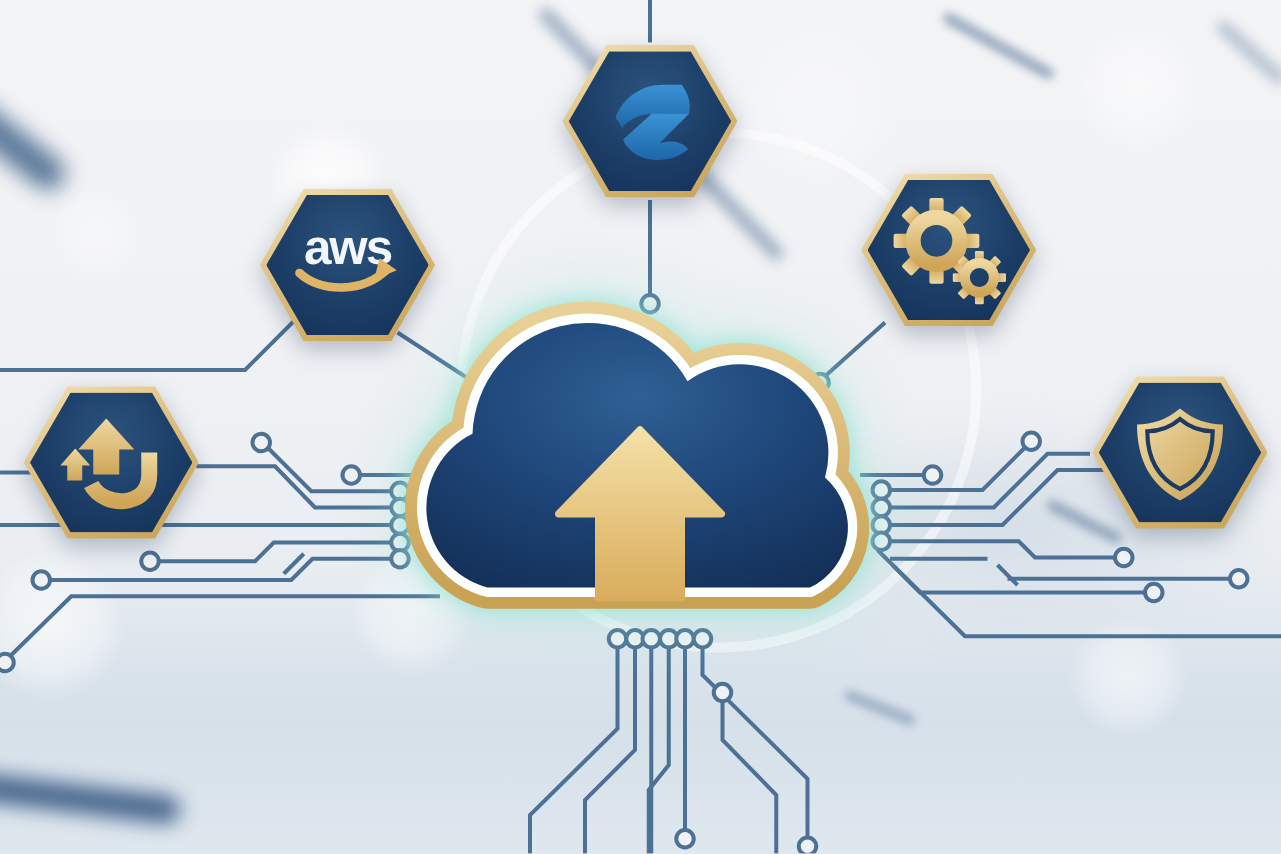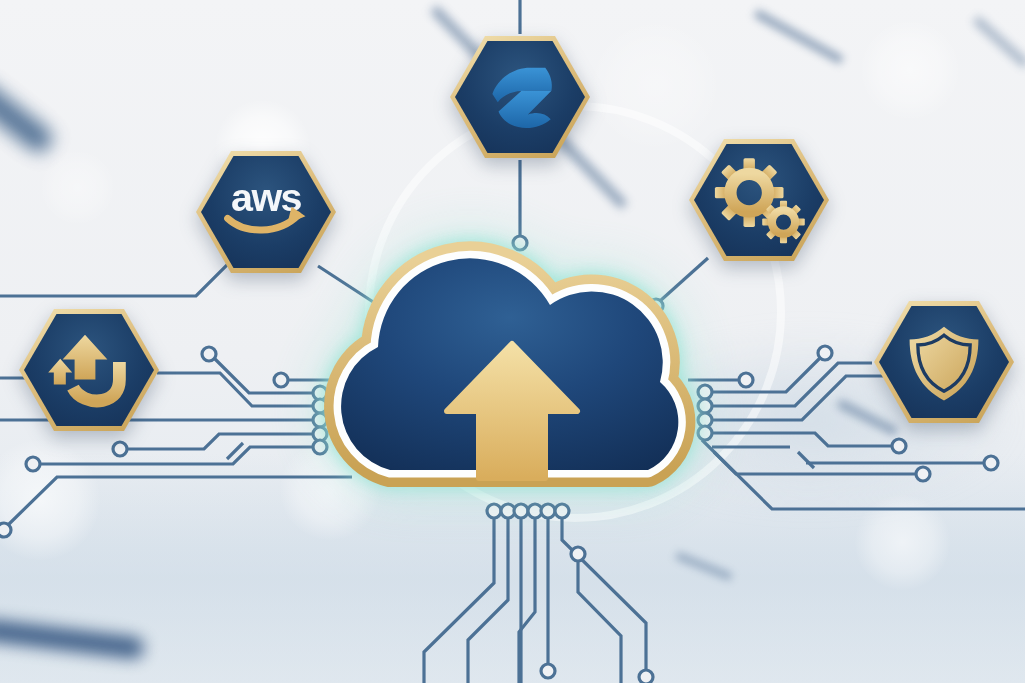--- a/index.html
+++ b/index.html
@@ -143,21 +143,21 @@
                 <stop offset="1" stop-color="#1d66a8"></stop>
             </linearGradient>
           </defs>
           <path fill="url(#azblue)" d="M -36 -4 C -28 -26 -6 -40 18 -38 L 33 -38 C 40 -29 43 -18 41 -8 L 7 -8 C -7 -8 -21 -4 -29 7 Z"></path>
           <path fill="url(#azblue)" d="M 41 -8 L 10 23 C 22 19 33 21 40 29 C 27 41 4 44 -12 36 C -20 32 -26 25 -28 19 L 2 -8 Z"></path>
         </svg>
       </div>
     </div>
   </div>
 
-  <div class="hex" style="left:196px;top:151px;width:140px;height:122px">
+  <div class="hex" style="left:208px;top:151px;width:140px;height:122px">
     <div class="hex-gold">
       <div class="hex-navy">
         <svg width="108" height="96" viewBox="0 0 100 90">
           <text x="50" y="44" text-anchor="middle" font-family="Liberation Sans, sans-serif" font-size="37" font-weight="bold" letter-spacing="-1.5" fill="#f4f7fa">aws</text>
           <path d="M14 51 C 30 66, 62 66, 80 48" stroke="#dfb467" stroke-width="6.5" fill="none" stroke-linecap="round"></path>
           <path d="M74 40 L87 49 L70 56 Z" fill="#dfb467"></path>
         </svg>
       </div>
     </div>
   </div>

